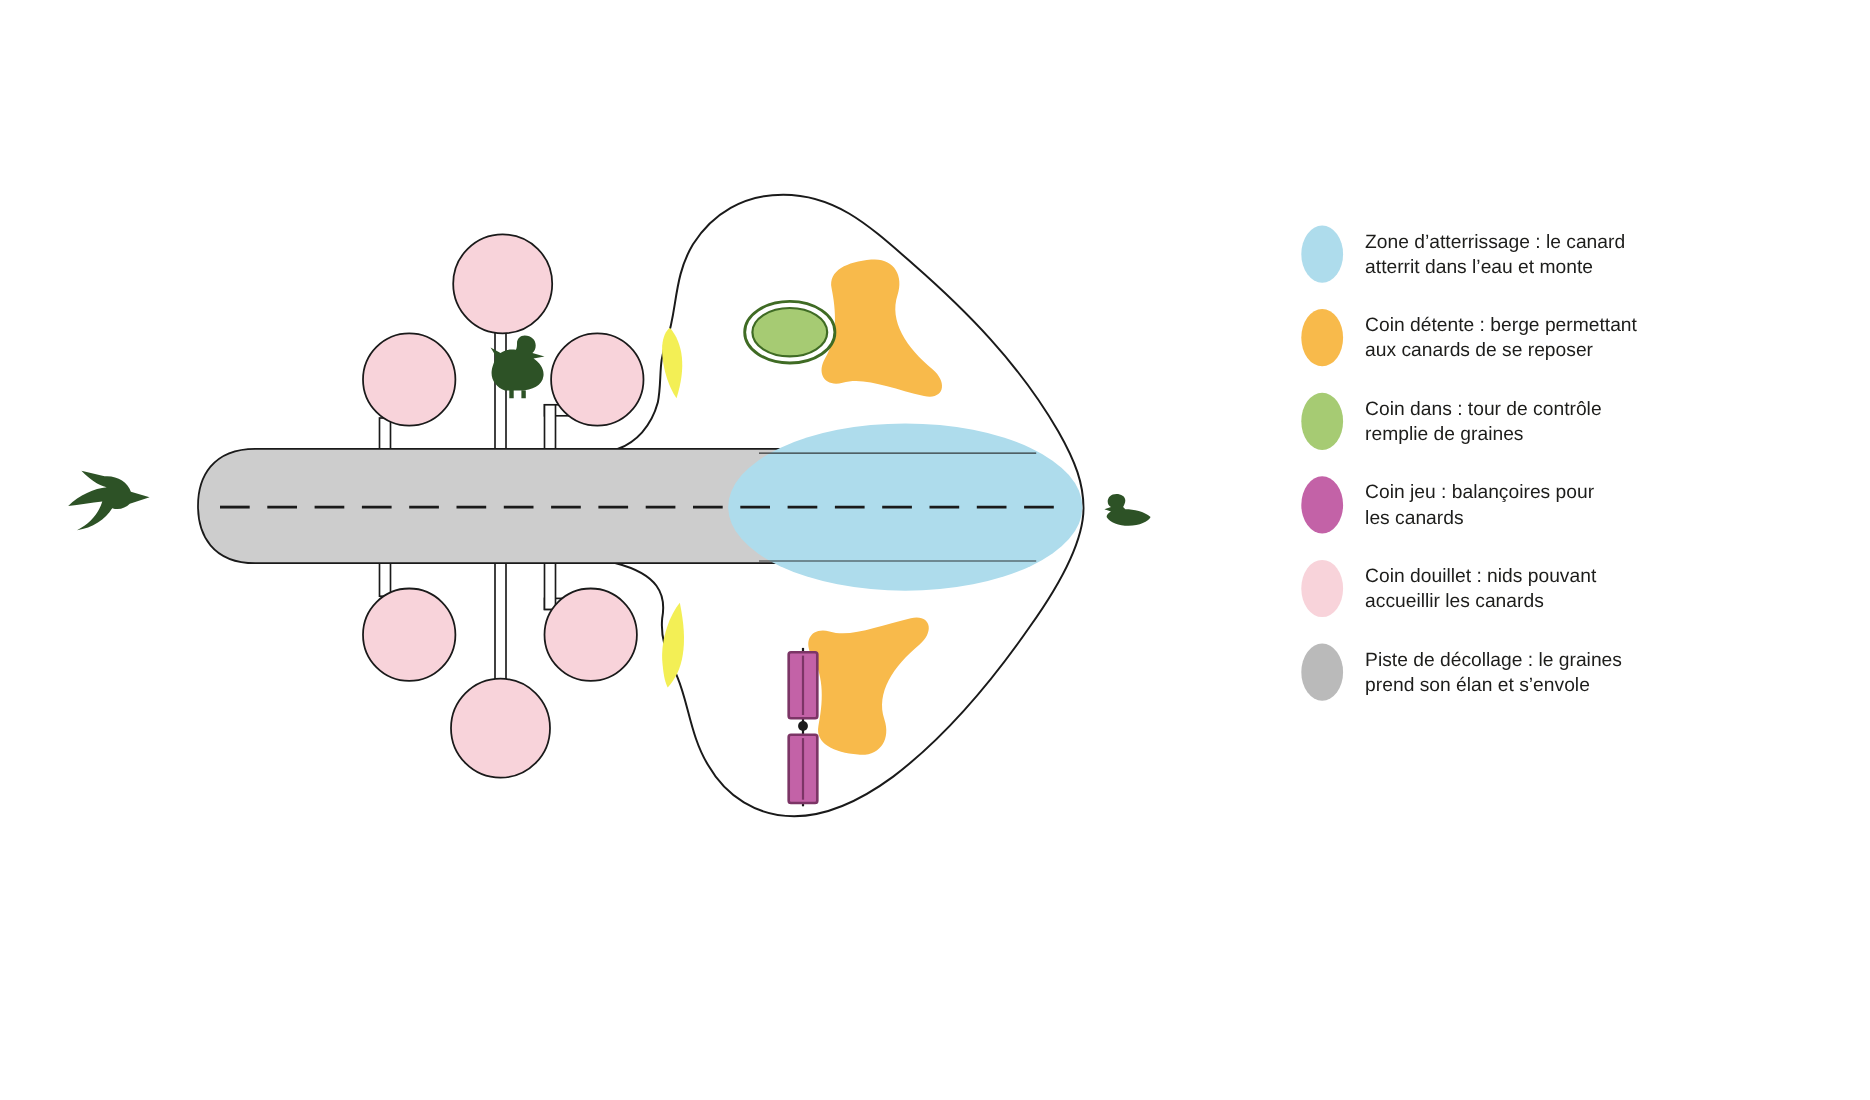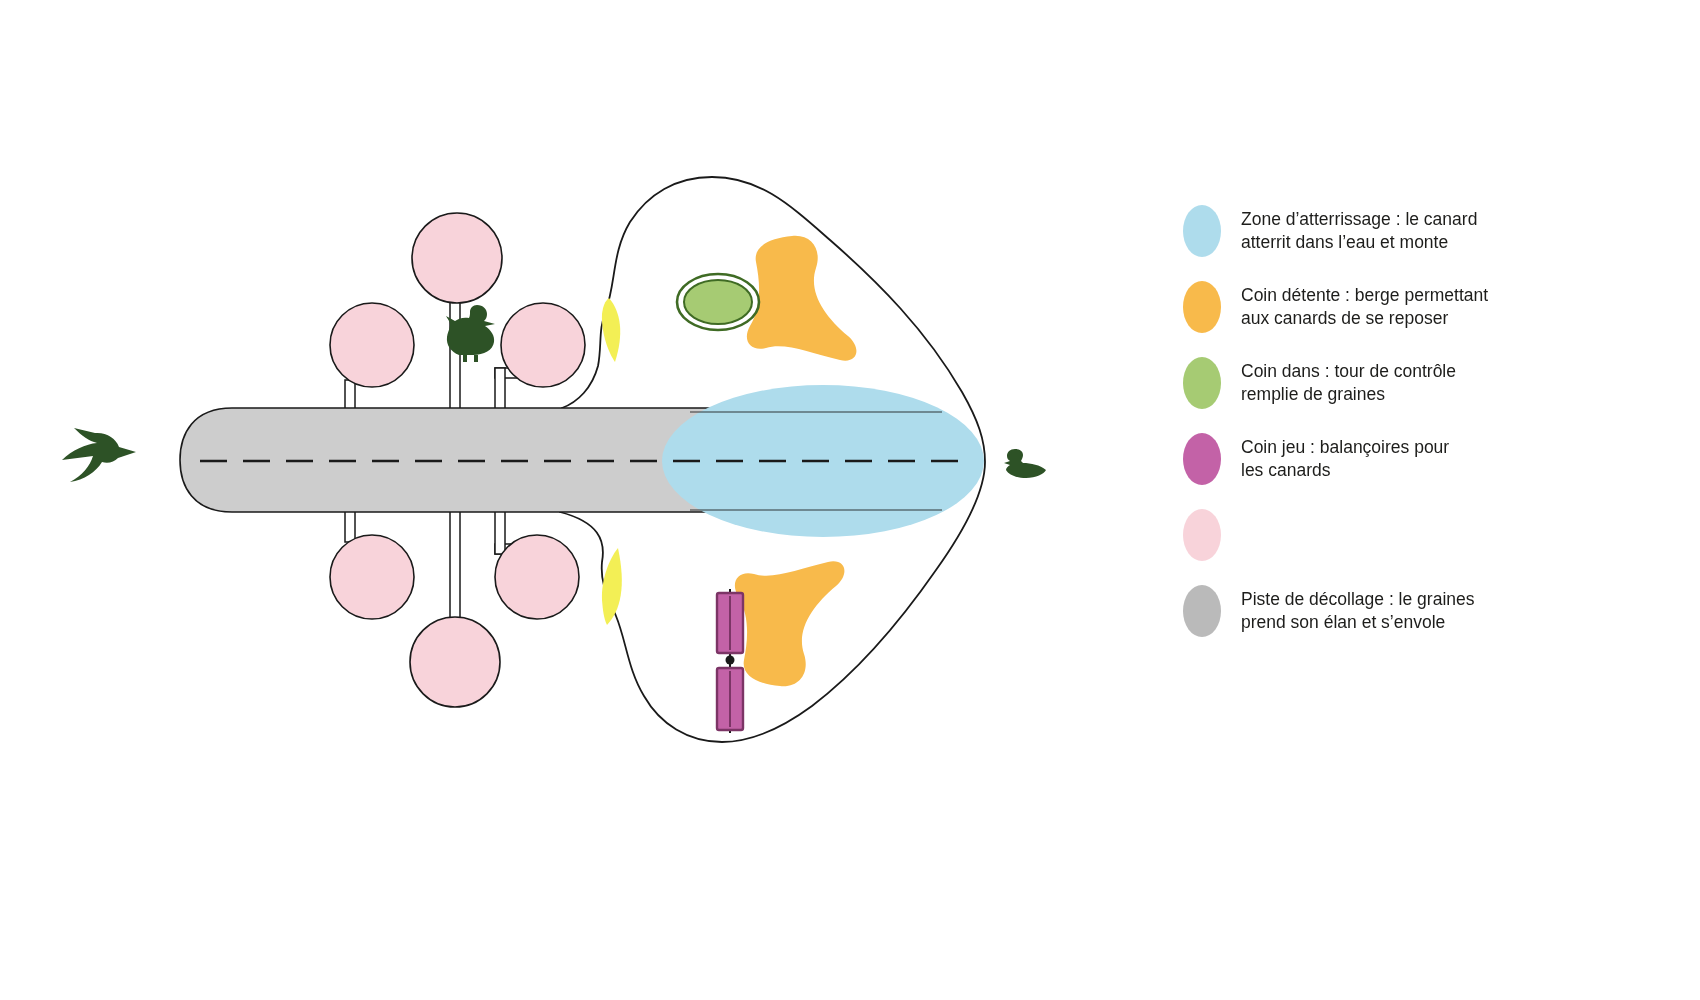--- a/index.html
+++ b/index.html
@@ -163,20 +163,22 @@
 
 
     <div class="legend-item">
       <span class="swatch" style="background-color: rgb(195, 98, 167);"></span>
       <p class="ltext">Coin jeu : balançoires pour
 les canards</p>
     </div>
 
     <div class="legend-item">
       <span class="swatch" style="background-color: rgb(248, 211, 218);"></span>
+      <p class="ltext">Coin douillet : nids pouvant
+accueillir les canards</p>
     </div>
 
     <div class="legend-item">
       <span class="swatch" style="background-color: rgb(186, 186, 186);"></span>
       <p class="ltext">Piste de décollage : le graines
 prend son élan et s’envole</p>
     </div>
 
   </div>
 </div>

